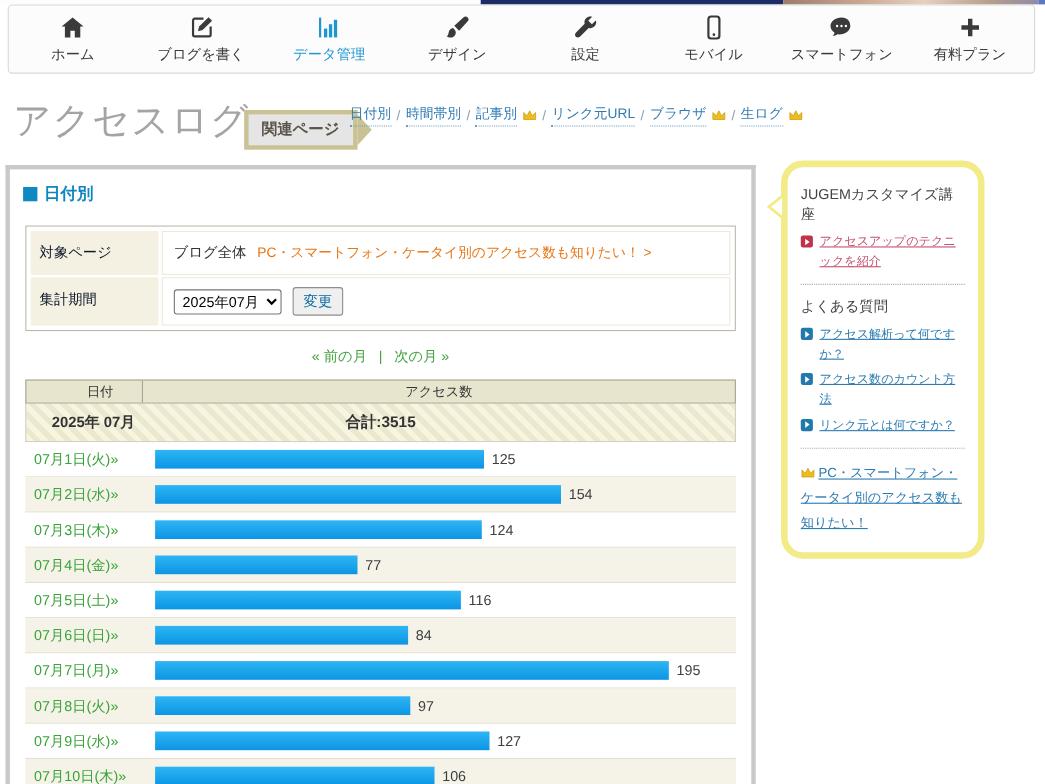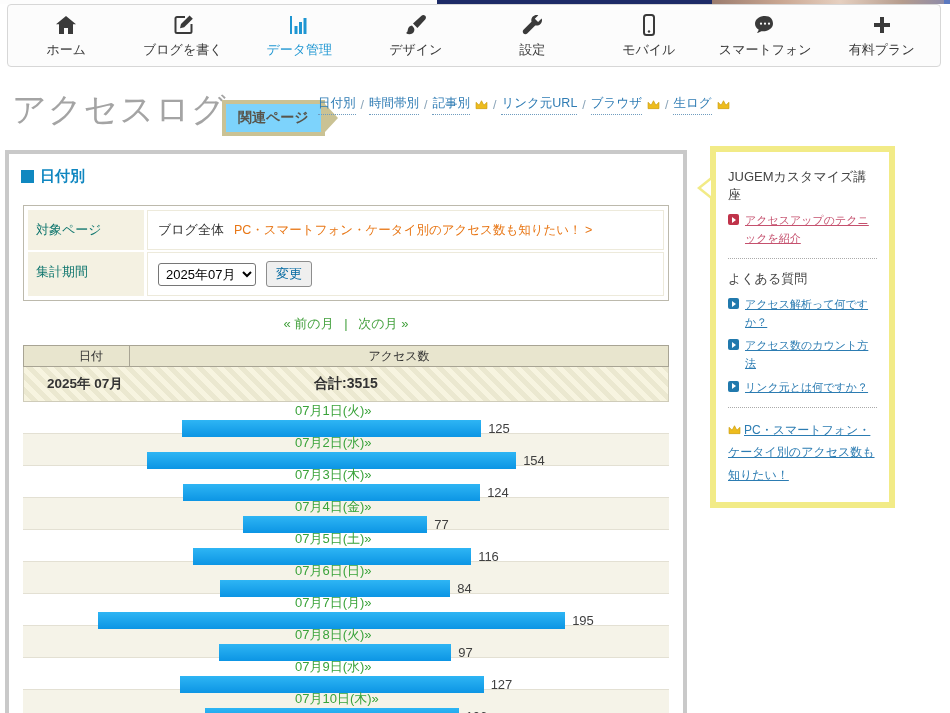--- a/index.html
+++ b/index.html
@@ -20,69 +20,69 @@
   .nav-item { flex:1; display:flex; flex-direction:column; align-items:center; justify-content:center;
     gap:3px; color:#3a3a3a; cursor:pointer; }
   .nav-item.active { color:#1e96d2; }
   .nav-icon { height:26px; display:flex; align-items:center; }
   .nav-icon svg { width:24px; height:24px; }
   .nav-label { font-size:13px; }
 
   
   .title-row { position:absolute; top:85px; left:0; width:798px; height:62px; }
   .page-title { position:absolute; left:12px; top:2px; font-size:34px; font-weight:400; color:#a4a4a4; letter-spacing:1px; }
-  .related-badge { position:absolute; left:222px; top:15px; background:#7dd3fc; border:4px solid #cac294;
+  .related-badge { position:absolute; left:222px; top:15px; background:#e5e5e5; border:4px solid #cac294;
     padding:5px 12px; font-size:14px; font-weight:bold; color:#58544a; }
   .related-badge::after { content:""; position:absolute; right:-17px; top:50%; transform:translateY(-50%);
     border-top:14px solid transparent; border-bottom:14px solid transparent; border-left:13px solid #cac294; }
   .report-tabs { position:absolute; left:318px; top:10px; width:420px; font-size:12.5px; display:flex;
     align-items:center; flex-wrap:wrap; gap:5px; }
   .tab-link { color:#2f7cb4; text-decoration:none; border-bottom:1px dotted #6f9cbf; padding-bottom:2px; cursor:pointer; }
   .tab-sep { color:#8aa4b8; }
   .crown svg { vertical-align:-1px; }
 
   
   .main-panel { position:absolute; top:150px; left:5px; width:682px; height:563px;
     border:4px solid #c9c9c9; border-bottom:none; background:#fff; }
   .section-header { margin:13px 0 0 12px; display:flex; align-items:center; gap:6px; }
   .section-square { width:13px; height:13px; background:#1088c0; }
   .section-title { font-size:15px; font-weight:bold; color:#0e86c0; }
 
   .form-box { margin:19px 14px 0 14px; border:1px solid #bcb9ac; padding:2px; }
   .form-row { display:flex; margin:2px; }
-  .form-label-cell { width:116px; background:#f4f1e2; padding:11px 8px; font-size:13px; color:#0f766e; flex:none; }
+  .form-label-cell { width:116px; background:#f4f1e2; padding:11px 8px; font-size:13px; color:#0f172a; flex:none; }
   .form-value-cell { flex:1; border:1px solid #edeadb; margin-left:3px; padding:8px 10px;
     display:flex; align-items:center; gap:10px; font-size:13px; color:#333; }
   .orange-link { color:#e87615; text-decoration:none; cursor:pointer; font-size:12.5px; }
   .period-select { font-size:13px; padding:2px 3px; border:1px solid #767676; border-radius:3px; background:#fff; }
   .change-button { font-size:13px; padding:3px 9px; border:1px solid #8d8d8d; border-radius:3px;
     background:#efefef; color:#0369a1; cursor:pointer; }
 
   .month-nav { margin-top:14px; text-align:center; font-size:13px; color:#44a13e; }
   .month-link { color:#44a13e; text-decoration:none; cursor:pointer; }
   .month-sep { margin:0 7px; }
 
   .access-table { margin:12px 14px 0 14px; }
   .table-head { display:flex; height:22px; background:#e8e5ce; border:1px solid #a8a494; font-size:12px; color:#333; }
   .th-date { width:106px; border-right:1px solid #a8a494; display:flex; align-items:center; justify-content:center;padding-left:29px; }
   .th-count { flex:1; display:flex; align-items:center; justify-content:center; }
   .summary-row { display:flex; align-items:center; height:35px; border:1px solid #cfccba; border-top:none;
     background:repeating-linear-gradient(45deg,#f7f4e0 0 5px,#ebe8d0 5px 10px); font-weight:bold; color:#333; }
   .summary-month { font-size:13.5px; padding-left:23px; width:230px; }
   .summary-total { font-size:14px; flex:1; text-align:center; margin-right:230px; }
-  .data-row { display:flex; align-items:center; height:32px; border-bottom:1px solid #e3e0d3; background:#fff;flex-direction:column; }
+  .data-row { display:flex; align-items:center; height:32px; border-bottom:1px solid #e3e0d3; background:#fff; }
   .data-row.alt { background:#f5f3e8; }
   .date-link { width:118px; flex:none; padding-left:8px; font-size:13px; color:#3aa33a; text-decoration:none; cursor:pointer; }
   .bar-wrap { display:flex; align-items:center; flex:1; }
   .bar { height:17px; background:linear-gradient(180deg,#2eb5f4 0%,#0c95e4 100%); }
   .count { margin-left:7px; font-size:13px; color:#3f3f3f; }
 
   
   .sidebar { position:absolute; top:146px; left:710px; width:185px; background:#fff;
-    border:6px solid #f2eb87; border-radius:0; padding:10px 12px 16px 12px; }
+    border:6px solid #f2eb87; border-radius:20px; padding:10px 12px 16px 12px; }
   .sidebar-notch { position:absolute; left:-19px; top:24px; width:0; height:0;
     border-top:12px solid transparent; border-bottom:12px solid transparent; border-right:15px solid #f2eb87; }
   .sidebar-notch::after { content:""; position:absolute; left:4px; top:-8px;
     border-top:8px solid transparent; border-bottom:8px solid transparent; border-right:10px solid #fff; }
   .sidebar-heading { font-size:13px; color:#444; margin:6px 0 8px 0; }
   .side-link-row { display:flex; align-items:flex-start; gap:6px; margin:6px 0; }
   .bullet { width:11px; height:11px; border-radius:2px; position:relative; flex:none; margin-top:2px; }
   .bullet::after { content:""; position:absolute; left:4px; top:2.5px;
     border-left:4px solid #fff; border-top:3px solid transparent; border-bottom:3px solid transparent; }
   .bullet.red { background:#c0334a; }

